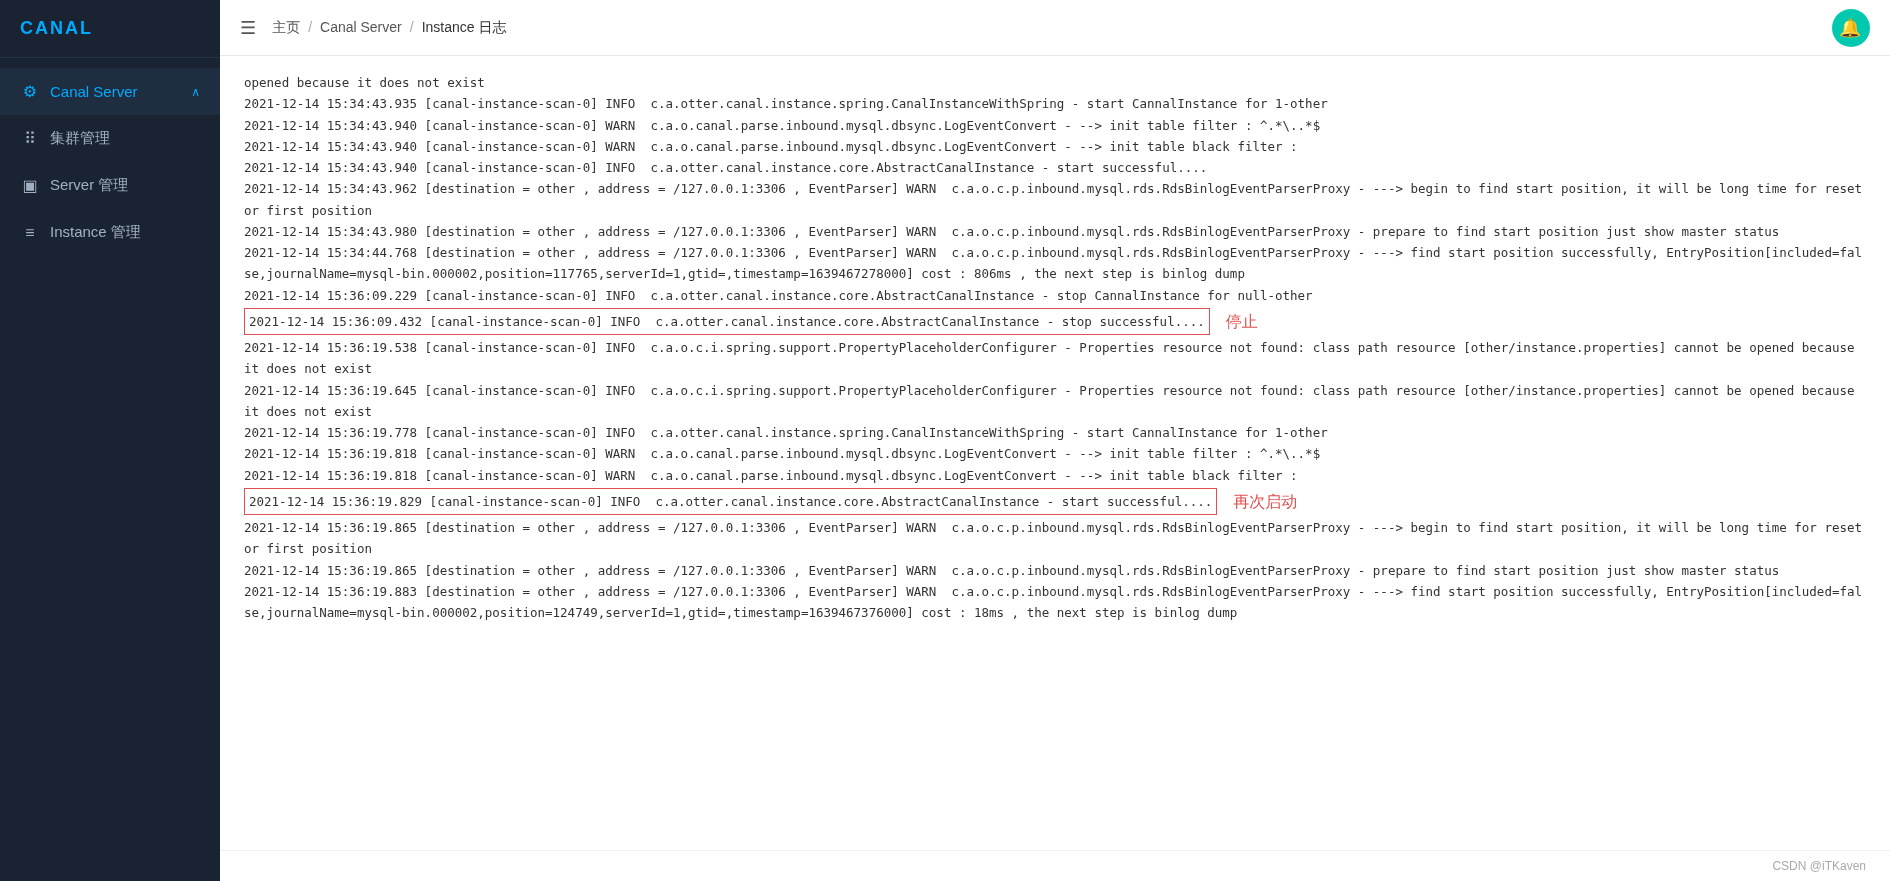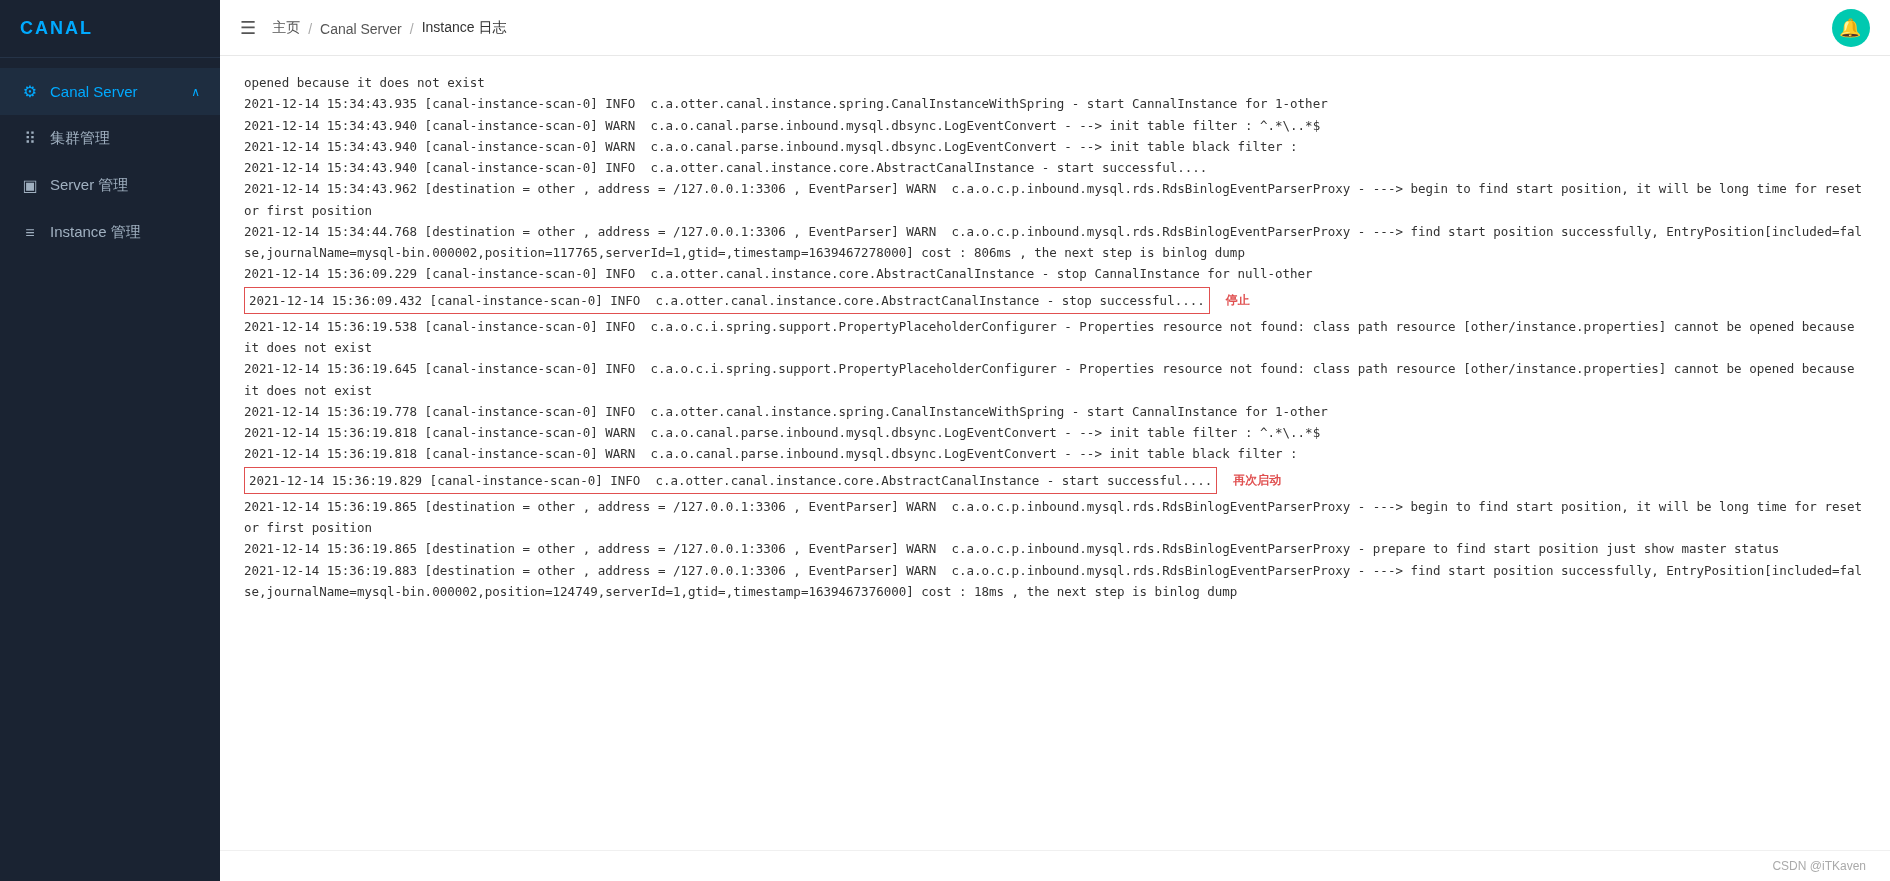--- a/index.html
+++ b/index.html
@@ -62,21 +62,21 @@
       background: #fff;
     }
     .hamburger-btn {
       font-size: 18px;
       cursor: pointer;
       margin-right: 16px;
       color: #555;
     }
     .breadcrumb {
       display: flex;
-      align-items: flex-end;
+      align-items: flex-start;
       gap: 8px;
       font-size: 14px;
       color: #555;
     }
     .breadcrumb-sep { color: #aaa; }
     .breadcrumb-link { color: #555; cursor: pointer; }
     .breadcrumb-current { color: #333; font-weight: 400; }
     .header-right {
       margin-left: auto;
       display: flex;
@@ -113,24 +113,24 @@
     }
     .log-line.highlighted {
       border: 1.5px solid #e05050;
       display: block;
       padding: 2px 4px;
       margin: 2px 0;
       position: relative;
     }
     .annotation {
       color: #e05050;
-      font-size: 12px;
+      font-size: 16px;
       font-family: Arial, sans-serif;
       margin-left: 16px;
-      font-weight: bold;
+      font-weight: normal;
     }
     .log-line-row {
       display: flex;
       align-items: center;
     }
 
     
     .footer-watermark {
       text-align: right;
       padding: 8px 24px;
@@ -183,20 +183,21 @@
     </div>
   </div>
 
   <div class="log-area" id="log-area">
   <span class="log-line">opened because it does not exist</span>
       <span class="log-line">2021-12-14 15:34:43.935 [canal-instance-scan-0] INFO  c.a.otter.canal.instance.spring.CanalInstanceWithSpring - start CannalInstance for 1-other</span>
       <span class="log-line">2021-12-14 15:34:43.940 [canal-instance-scan-0] WARN  c.a.o.canal.parse.inbound.mysql.dbsync.LogEventConvert - --&gt; init table filter : ^.*\..*$</span>
       <span class="log-line">2021-12-14 15:34:43.940 [canal-instance-scan-0] WARN  c.a.o.canal.parse.inbound.mysql.dbsync.LogEventConvert - --&gt; init table black filter :</span>
       <span class="log-line">2021-12-14 15:34:43.940 [canal-instance-scan-0] INFO  c.a.otter.canal.instance.core.AbstractCanalInstance - start successful....</span>
       <span class="log-line">2021-12-14 15:34:43.962 [destination = other , address = /127.0.0.1:3306 , EventParser] WARN  c.a.o.c.p.inbound.mysql.rds.RdsBinlogEventParserProxy - ---&gt; begin to find start position, it will be long time for reset or first position</span>
+      <span class="log-line">2021-12-14 15:34:43.980 [destination = other , address = /127.0.0.1:3306 , EventParser] WARN  c.a.o.c.p.inbound.mysql.rds.RdsBinlogEventParserProxy - prepare to find start position just show master status</span>
       <span class="log-line">2021-12-14 15:34:44.768 [destination = other , address = /127.0.0.1:3306 , EventParser] WARN  c.a.o.c.p.inbound.mysql.rds.RdsBinlogEventParserProxy - ---&gt; find start position successfully, EntryPosition[included=false,journalName=mysql-bin.000002,position=117765,serverId=1,gtid=,timestamp=1639467278000] cost : 806ms , the next step is binlog dump</span>
       <span class="log-line">2021-12-14 15:36:09.229 [canal-instance-scan-0] INFO  c.a.otter.canal.instance.core.AbstractCanalInstance - stop CannalInstance for null-other</span>
       <div class="log-line-row">
         <span class="log-line highlighted">2021-12-14 15:36:09.432 [canal-instance-scan-0] INFO  c.a.otter.canal.instance.core.AbstractCanalInstance - stop successful....</span>
         <span class="annotation">停止</span>
       </div>
       <span class="log-line">2021-12-14 15:36:19.538 [canal-instance-scan-0] INFO  c.a.o.c.i.spring.support.PropertyPlaceholderConfigurer - Properties resource not found: class path resource [other/instance.properties] cannot be opened because it does not exist</span>
       <span class="log-line">2021-12-14 15:36:19.645 [canal-instance-scan-0] INFO  c.a.o.c.i.spring.support.PropertyPlaceholderConfigurer - Properties resource not found: class path resource [other/instance.properties] cannot be opened because it does not exist</span>
       <span class="log-line">2021-12-14 15:36:19.778 [canal-instance-scan-0] INFO  c.a.otter.canal.instance.spring.CanalInstanceWithSpring - start CannalInstance for 1-other</span>
       <span class="log-line">2021-12-14 15:36:19.818 [canal-instance-scan-0] WARN  c.a.o.canal.parse.inbound.mysql.dbsync.LogEventConvert - --&gt; init table filter : ^.*\..*$</span>

